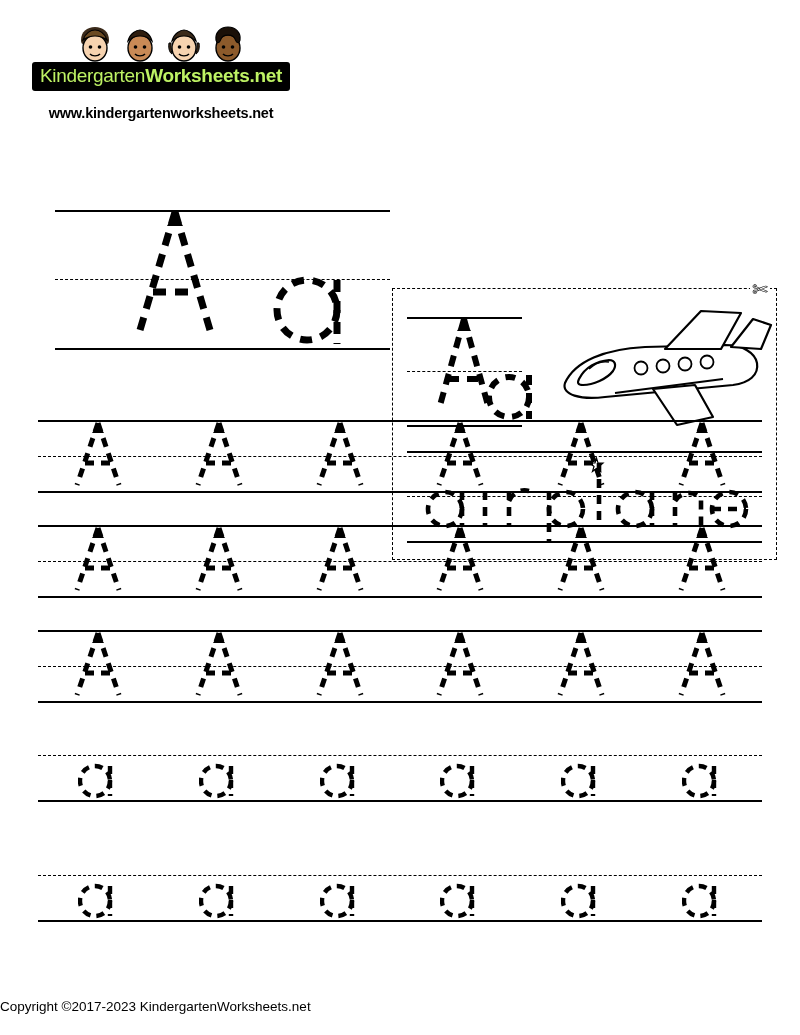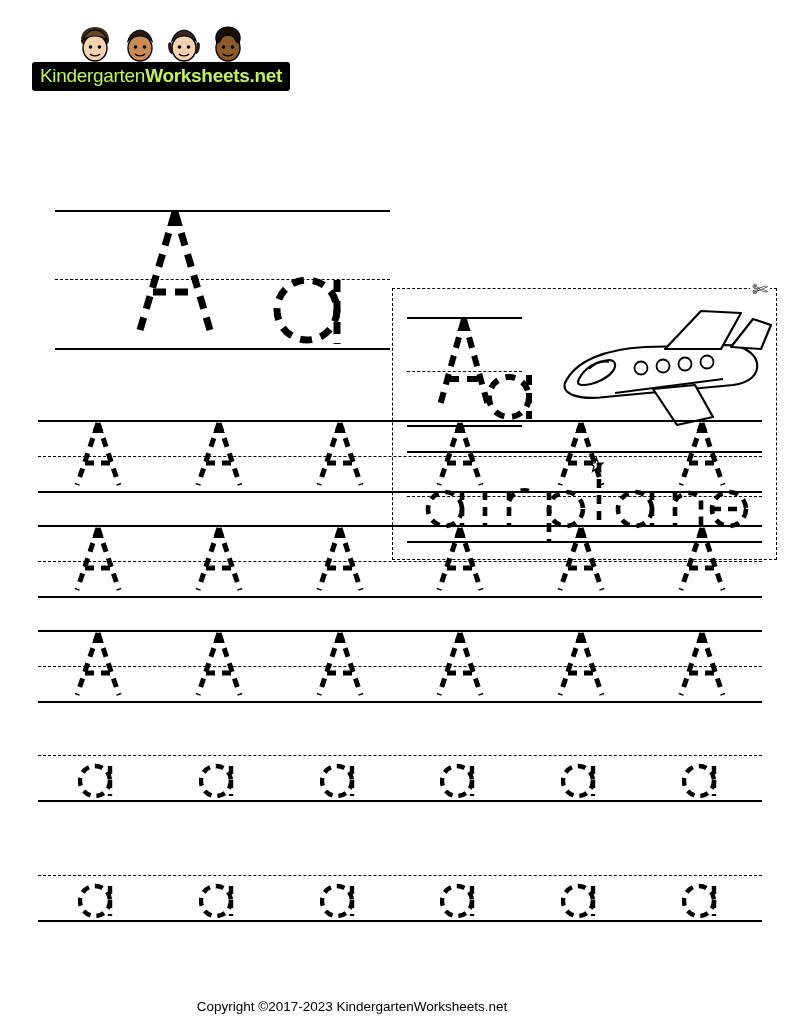--- a/index.html
+++ b/index.html
@@ -192,21 +192,20 @@
   }
   .glyph-A { width: 58px; height: 80px; margin-top: -7px; }
   .glyph-a { width: 40px; height: 46px; margin-top: 26px; }
 
   
   .footer {
     position: absolute;
     left: 0;
     bottom: 18px;
     width: 704px;
-    text-align: center;
     font-size: 13.5px;
     line-height: 1.45;
   }
 </style>
 </head>
 <body>
 
 <div class="header">
 
   <div class="logo-block">
@@ -237,20 +236,21 @@
       </svg>
       <svg class="kid" width="42" height="42" viewBox="0 0 42 42" aria-hidden="true">
         <ellipse cx="21" cy="24" rx="12" ry="13" fill="#8c5a2b" stroke="#000" stroke-width="1.4"></ellipse>
         <path d="M21 3c8 0 13 6 12 13-1 4-3 3-4 1-2-5-4-6-8-6s-6 1-8 6c-1 2-3 3-4-1-1-7 4-13 12-13z" fill="#1a1008" stroke="#000" stroke-width="1.2"></path>
         <circle cx="16.5" cy="23" r="1.8" fill="#000"></circle>
         <circle cx="25.5" cy="23" r="1.8" fill="#000"></circle>
         <path d="M16 30c2 2.5 8 2.5 10 0" stroke="#000" stroke-width="1.4" fill="none"></path>
       </svg>
     </div>
     <div class="logo-banner"><span class="thin">Kindergarten</span><span>Worksheets.net</span></div>
+    <div class="logo-url">www.kindergartenworksheets.net</div>
   </div>
 
 
 </div>
 
 <div class="top-section">
 
   <div class="demo-left">
     <div class="l-top"></div>
     <div class="l-mid"></div>

